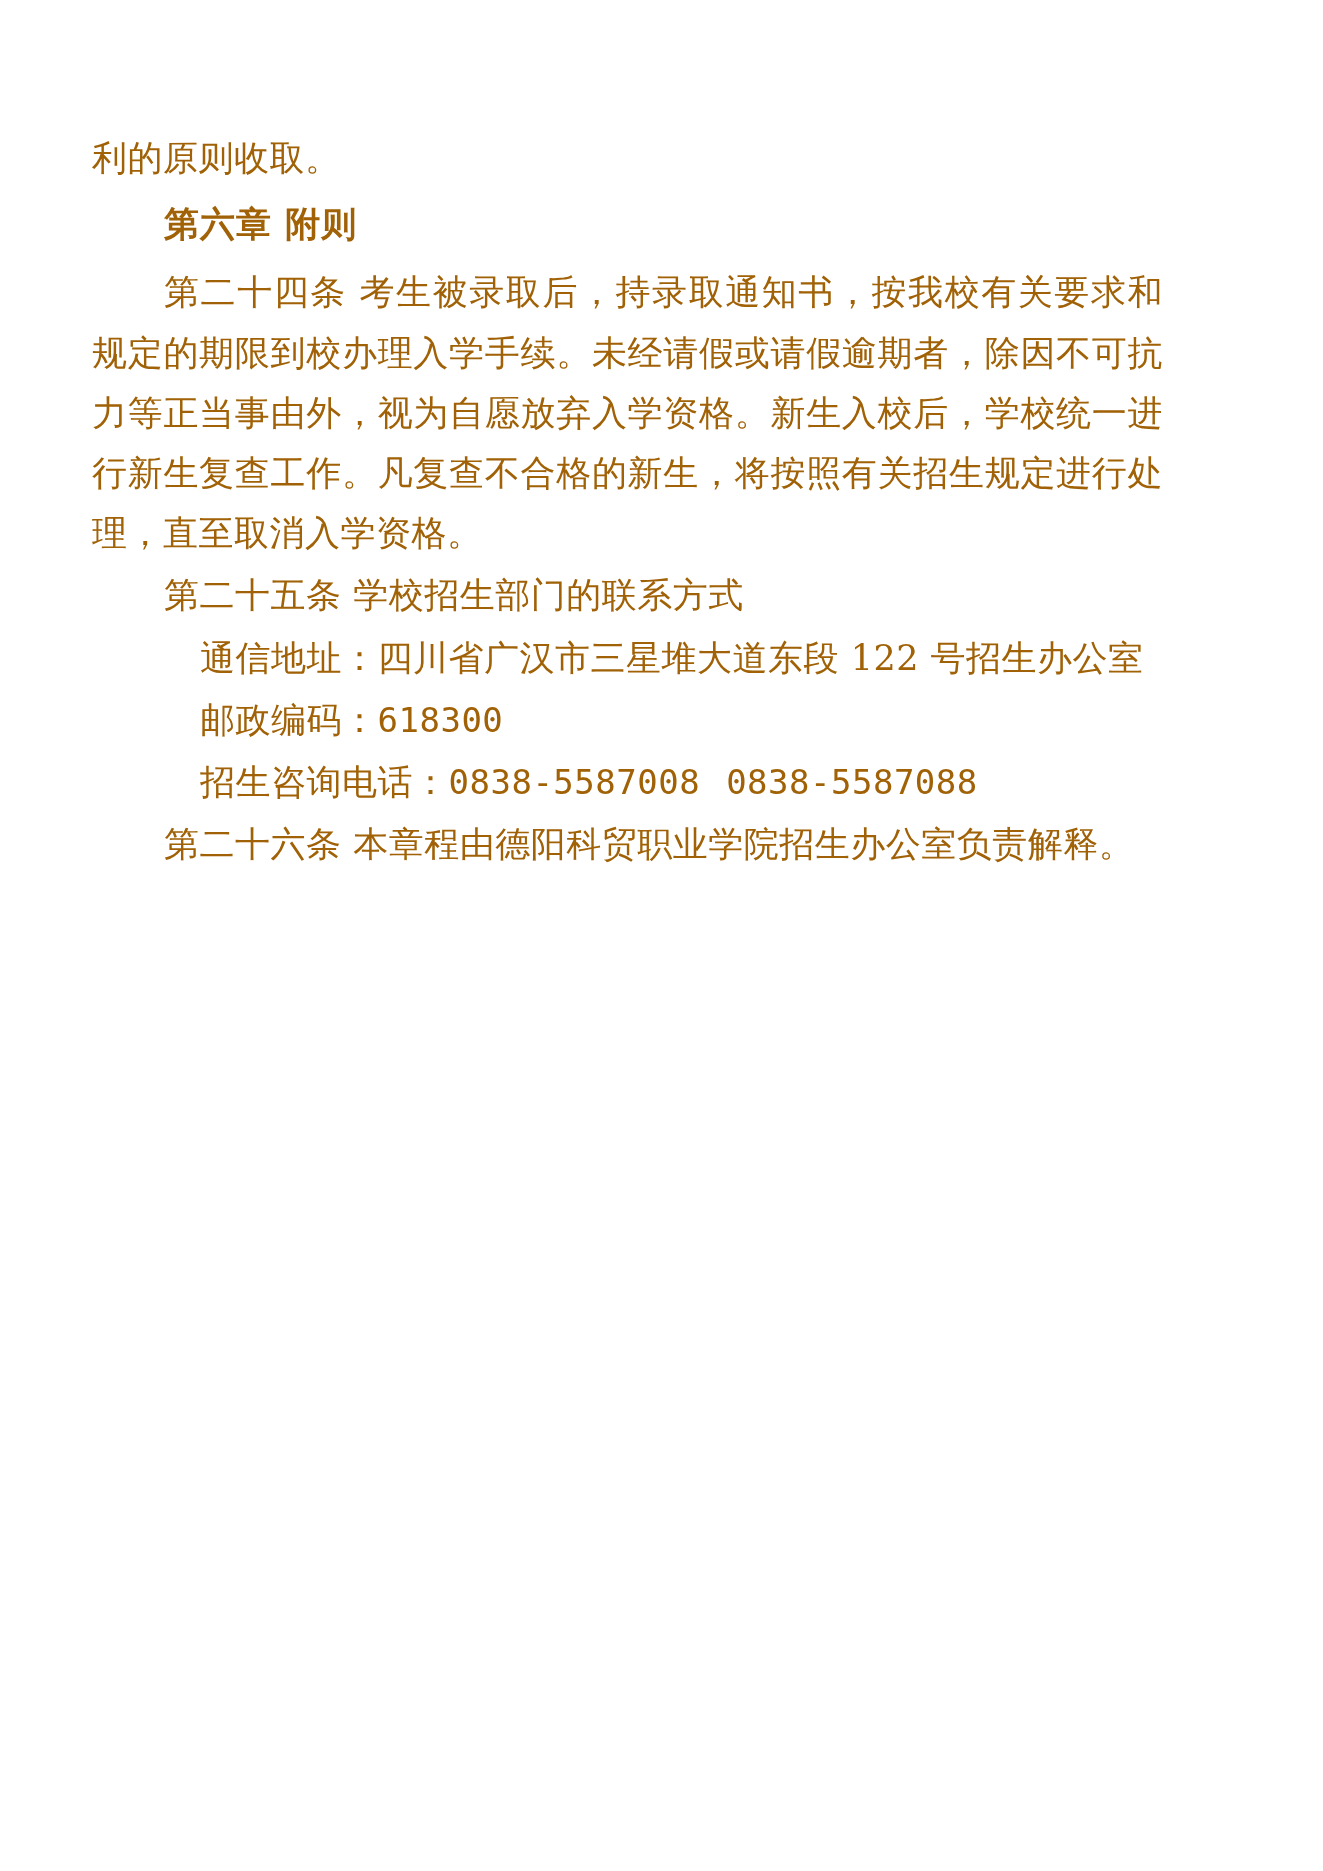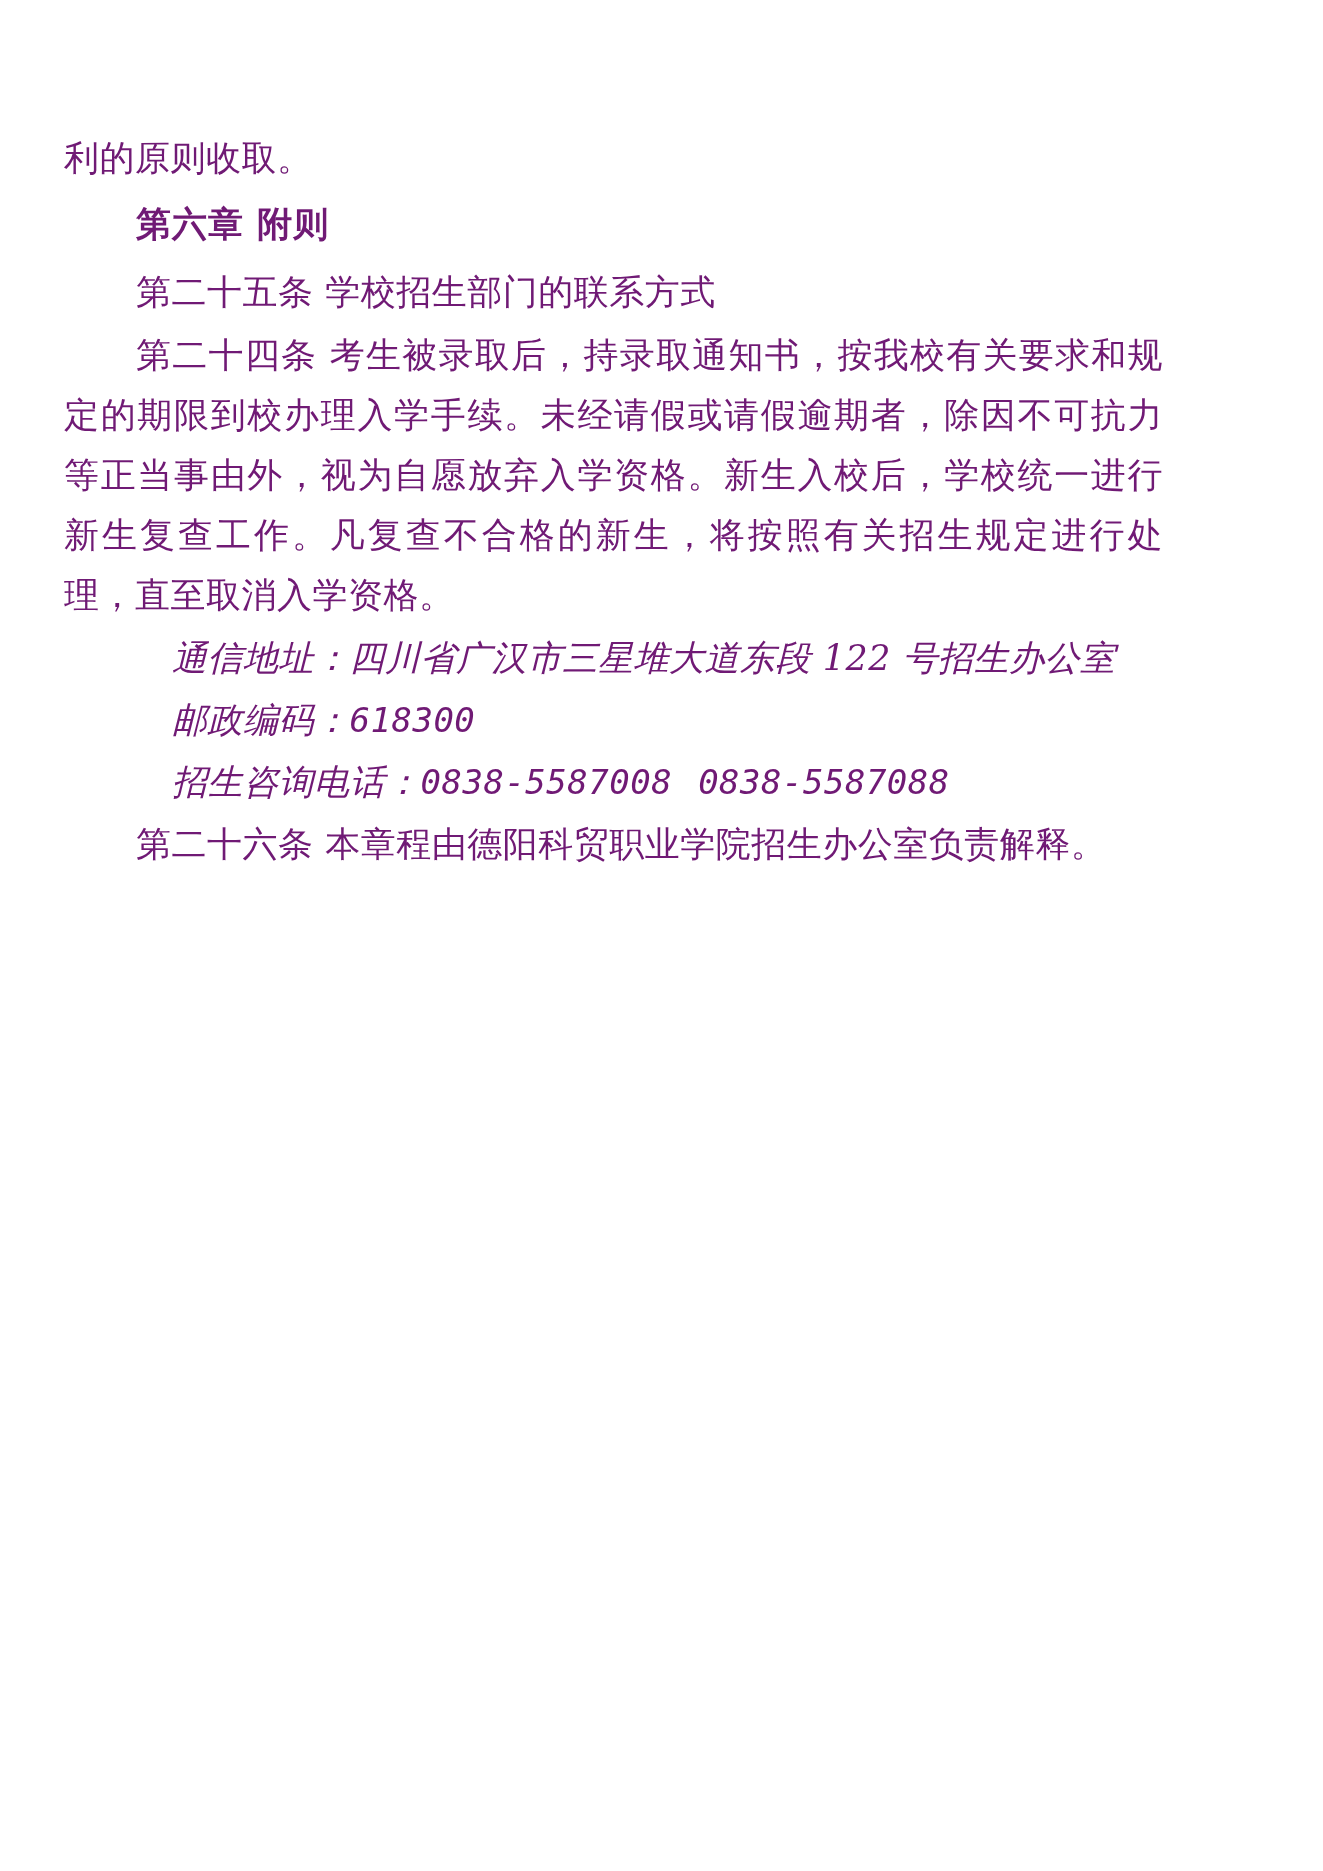--- a/index.html
+++ b/index.html
@@ -6,23 +6,23 @@
     margin: 0;
     padding: 0;
     background: #ffffff;
   }
   .page {
     position: relative;
     width: 1323px;
     height: 1366px;
     background: #ffffff;
     box-sizing: border-box;
-    padding: 128px 160px 0 64px;
+    padding: 128px 160px 0 92px;
     font-family: "DejaVu Serif", "Liberation Serif", serif;
-    color: #701a75;
+    color: #a16207;
   }
   .doc-body {
     font-size: 35px;
     line-height: 1.72;
     letter-spacing: 0.5px;
     text-align: justify;
   }
   p {
     margin: 0 0 2px 0;
     text-indent: 0;
@@ -30,21 +30,20 @@
   .indent2 {
     text-indent: 72px;
   }
   .indent-heading {
     text-indent: 72px;
     font-weight: bold;
     letter-spacing: 1px;
   }
   .indent3 {
     text-indent: 108px;
-    font-style: italic;
   }
   .heading-gap-top {
     margin-top: 6px;
   }
   .heading-gap-bottom {
     margin-bottom: 8px;
   }
   .latin {
     font-family: "DejaVu Sans Mono", "Liberation Mono", monospace;
     font-size: 34px;
@@ -60,23 +59,23 @@
 <body>
 
 <div class="page">
   <div class="doc-body">
 
     <p class="">利的原则收取。</p>
 
 
     <p class="indent-heading heading-gap-top heading-gap-bottom">第六章 附则</p>
 
+    <p class="indent2">第二十四条 考生被录取后，持录取通知书，按我校有关要求和规定的期限到校办理入学手续。未经请假或请假逾期者，除因不可抗力等正当事由外，视为自愿放弃入学资格。新生入校后，学校统一进行新生复查工作。凡复查不合格的新生，将按照有关招生规定进行处理，直至取消入学资格。</p>
+
     <p class="indent2">第二十五条 学校招生部门的联系方式</p>
-
-    <p class="indent2">第二十四条 考生被录取后，持录取通知书，按我校有关要求和规定的期限到校办理入学手续。未经请假或请假逾期者，除因不可抗力等正当事由外，视为自愿放弃入学资格。新生入校后，学校统一进行新生复查工作。凡复查不合格的新生，将按照有关招生规定进行处理，直至取消入学资格。</p>
 
     <p class="indent3"><span>通信地址：</span><span>四川省广汉市三星堆大道东段 122 号招生办公室</span></p>
 
     <p class="indent3"><span>邮政编码：</span><span class="latin">618300</span></p>
 
     <p class="indent3"><span>招生咨询电话：</span><span class="latin nowrap">0838-5587008</span><span class="gap-small"></span><span class="latin nowrap">0838-5587088</span></p>
 
 
     <p class="indent2">第二十六条  本章程由德阳科贸职业学院招生办公室负责解释。</p>
 

